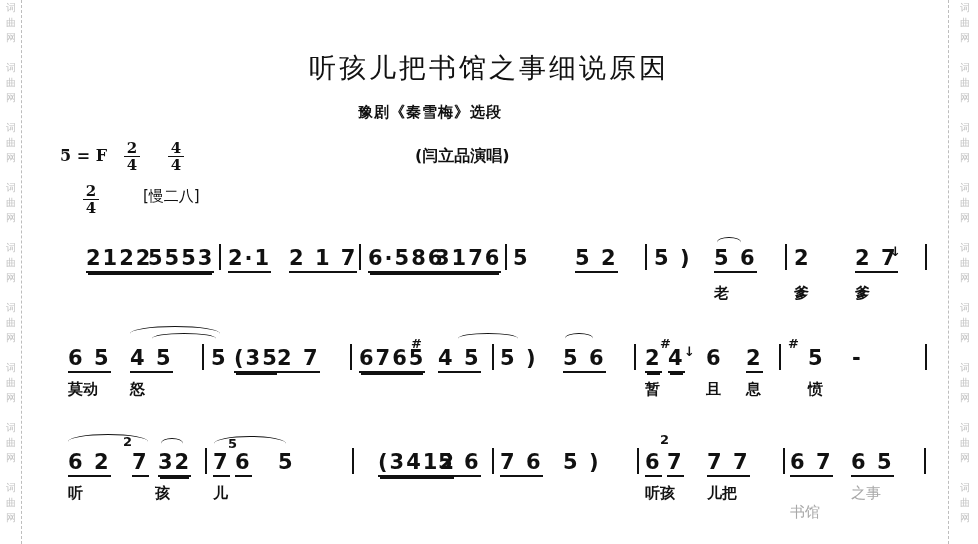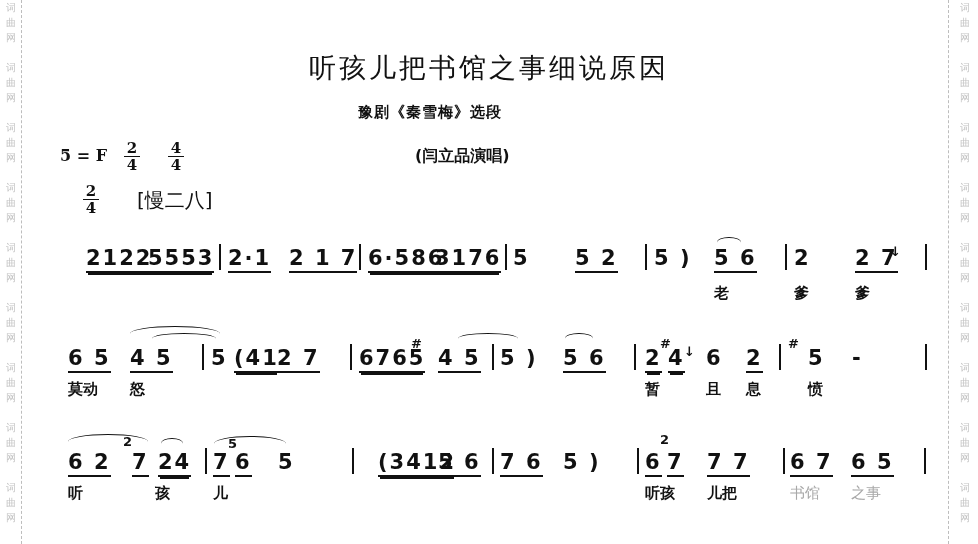--- a/index.html
+++ b/index.html
@@ -14,21 +14,21 @@
   .wm { position: absolute; font-size: 10px; color: #c4c4c4; line-height: 10px; width: 14px; text-align: center; }
 
   .title { position: absolute; left: 0; width: 978px; top: 50px; text-align: center; font-size: 27px; letter-spacing: 3px; font-family: "DejaVu Serif", serif; }
   .subtitle { position: absolute; left: 0; width: 860px; top: 103px; text-align: center; font-size: 15px; font-weight: bold; letter-spacing: 1px; }
   .performer { position: absolute; left: 415px; top: 146px; font-size: 16px; font-weight: bold; }
 
   .key { position: absolute; left: 60px; top: 146px; font-size: 16px; font-weight: bold; font-family: "DejaVu Serif", serif; }
   .frac { position: absolute; font-weight: bold; font-size: 15px; text-align: center; width: 16px; line-height: 16px; font-family: "DejaVu Serif", serif; }
   .frac .num { display: block; border-bottom: 1px solid #111; }
   .frac .den { display: block; }
-  .tempo { position: absolute; left: 137px; top: 187px; font-size: 20px; text-align: center; }
+  .tempo { position: absolute; left: 143px; top: 187px; font-size: 15px; text-align: center; }
   .grp { position: absolute; font-weight: bold; font-size: 21px; white-space: nowrap; letter-spacing: 2px; }
   .grp.u1 { border-bottom: 2px solid #111; padding-bottom: 1px; }
   .grp.u2 { border-bottom: 2px solid #111; padding-bottom: 1px; box-shadow: 0 4px 0 -2px #111; }
   .bar { position: absolute; width: 2px; height: 26px; background: #111; }
   .slur { position: absolute; border-top: 1.5px solid #111; border-radius: 50% 50% 0 0; height: 10px; }
   .lyric { position: absolute; font-size: 15px; font-weight: bold; }
   .lyric.faded { color: #a8a8a8; font-weight: normal; }
   .mark { position: absolute; font-size: 13px; font-weight: bold; }
 </style>
 </head>
@@ -142,21 +142,21 @@
   <span class="lyric" style="left:855px;top:284px">爹</span>
 </div>
 
 <div>
   <span class="grp u1" style="left:68px;top:346px">6 5</span>
   <div class="slur" style="left:130px;top:326px;width:90px;height:14px"></div>
   <div class="slur" style="left:152px;top:333px;width:64px"></div>
   <span class="grp u1" style="left:130px;top:346px">4 5</span>
   <div class="bar" style="left:202px;top:344px"></div>
   <span class="grp" style="left:211px;top:346px">5</span>
-  <span class="grp u2" style="left:234px;top:346px">(41</span>
+  <span class="grp u2" style="left:234px;top:346px">(35</span>
   <span class="grp u1" style="left:277px;top:346px">2 7</span>
   <div class="bar" style="left:350px;top:344px"></div>
   <span class="grp u2" style="left:359px;top:346px">6765</span>
   <span class="mark" style="left:411px;top:336px">#</span>
   <div class="slur" style="left:458px;top:333px;width:60px"></div>
   <span class="grp u1" style="left:438px;top:346px">4 5</span>
   <div class="bar" style="left:492px;top:344px"></div>
   <span class="grp" style="left:500px;top:346px">5 )</span>
   <div class="slur" style="left:565px;top:333px;width:28px"></div>
   <span class="grp u1" style="left:563px;top:346px">5 6</span>
@@ -179,21 +179,21 @@
   <span class="lyric" style="left:746px;top:380px">息</span>
   <span class="lyric" style="left:808px;top:380px">愤</span>
 </div>
 
 <div>
   <div class="slur" style="left:68px;top:434px;width:80px;height:14px"></div>
   <span class="grp u1" style="left:68px;top:450px">6 2</span>
   <span class="mark" style="left:123px;top:434px">2</span>
   <span class="grp u1" style="left:132px;top:450px">7</span>
   <div class="slur" style="left:161px;top:438px;width:22px"></div>
-  <span class="grp u2" style="left:158px;top:450px">24</span>
+  <span class="grp u2" style="left:158px;top:450px">32</span>
   <div class="bar" style="left:205px;top:448px"></div>
   <div class="slur" style="left:214px;top:436px;width:72px;height:14px"></div>
   <span class="mark" style="left:228px;top:436px">5</span>
   <span class="grp u1" style="left:213px;top:450px">7</span>
   <span class="grp u1" style="left:235px;top:450px">6</span>
   <span class="grp" style="left:278px;top:450px">5</span>
   <div class="bar" style="left:352px;top:448px"></div>
   <span class="grp u2" style="left:378px;top:450px">(3412</span>
   <span class="grp u1" style="left:438px;top:450px">5 6</span>
   <div class="bar" style="left:492px;top:448px"></div>
@@ -206,15 +206,15 @@
   <span class="grp u1" style="left:707px;top:450px">7 7</span>
   <div class="bar" style="left:783px;top:448px"></div>
   <span class="grp u1" style="left:790px;top:450px">6 7</span>
   <span class="grp u1" style="left:851px;top:450px">6 5</span>
   <div class="bar" style="left:924px;top:448px"></div>
   <span class="lyric" style="left:68px;top:484px">听</span>
   <span class="lyric" style="left:155px;top:484px">孩</span>
   <span class="lyric" style="left:213px;top:484px">儿</span>
   <span class="lyric" style="left:645px;top:484px">听孩</span>
   <span class="lyric" style="left:707px;top:484px">儿把</span>
-  <span class="lyric faded" style="left:790px;top:484px">书馆</span>
+  <span class="lyric faded" style="left:790px;top:503px">书馆</span>
   <span class="lyric faded" style="left:851px;top:484px">之事</span>
 </div>
 
 </body></html>

